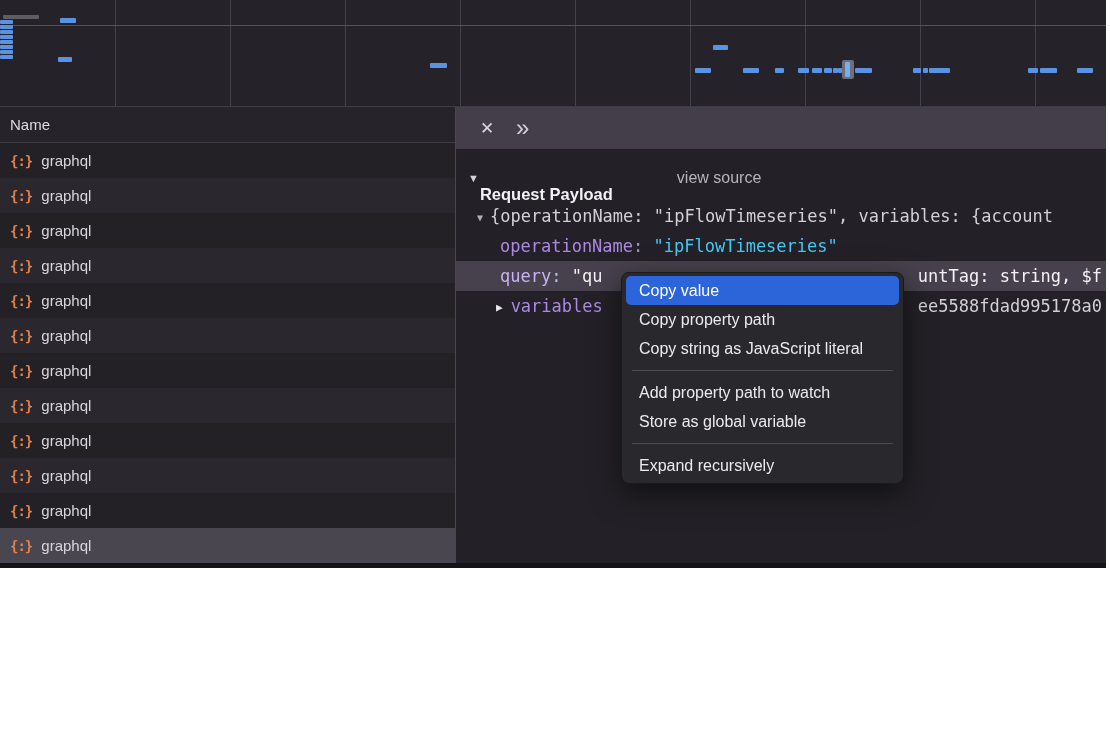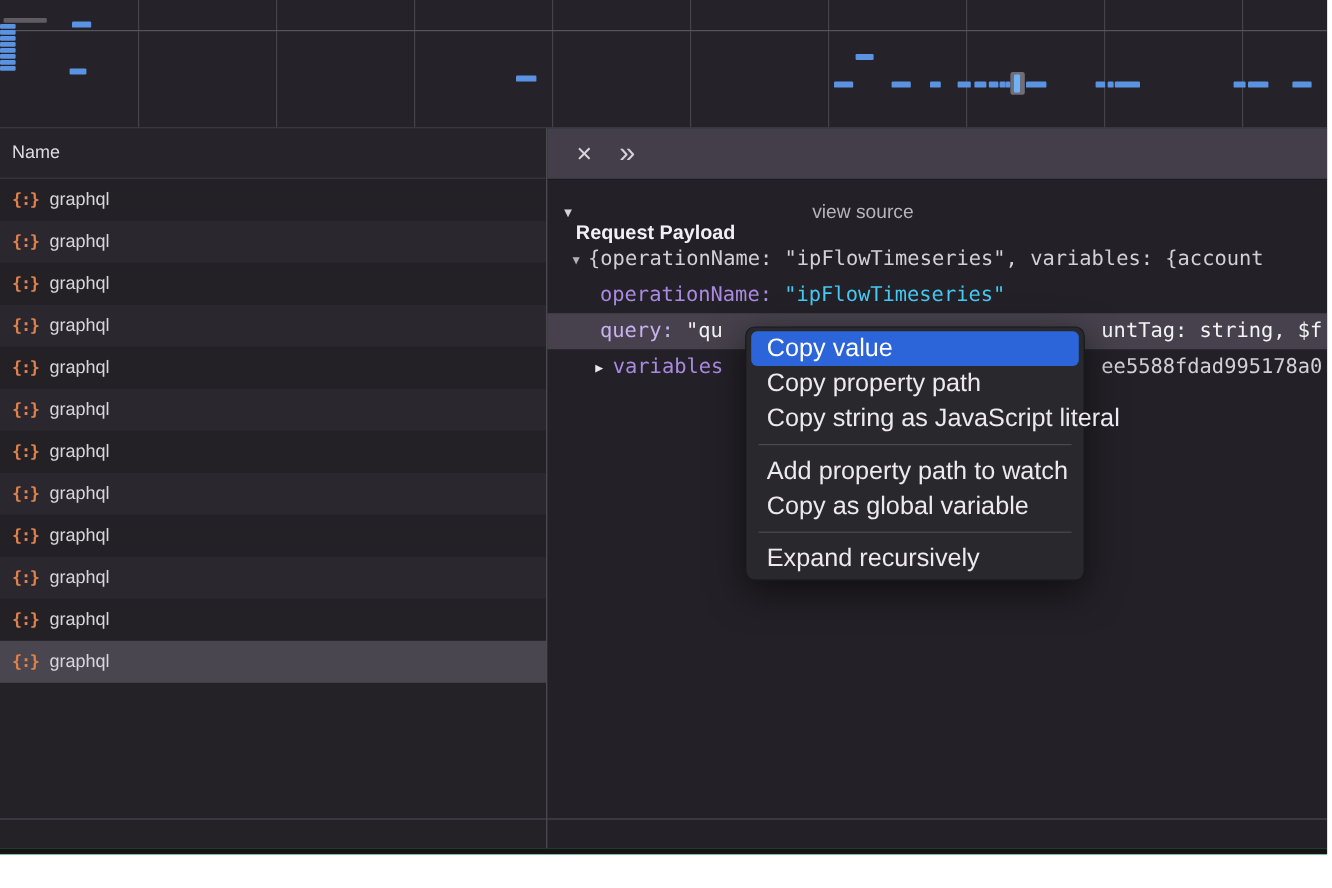--- a/index.html
+++ b/index.html
@@ -1,18 +1,18 @@
 <!DOCTYPE html>
 <html><head>
 <meta charset="utf-8">
 <style>
   html,body{margin:0;padding:0;}
   body{width:1110px;height:740px;background:#ffffff;position:relative;overflow:hidden;
        font-family:"Liberation Sans",sans-serif;}
-  .screen{position:absolute;top:0;left:0;width:1106px;height:712px;background:#22c55e;overflow:hidden;}
+  .screen{position:absolute;top:0;left:0;width:1106px;height:568px;background:#86efac;overflow:hidden;}
 
   
   .waterfall{position:absolute;top:0;left:0;width:100%;height:106px;background:#252329;
              border-bottom:1px solid #3f3d44;}
   .vline{position:absolute;top:0;width:1px;height:106px;background:#45434a;}
   .hline{position:absolute;left:0;width:100%;height:1px;background:#56545b;}
   .wbar{position:absolute;border-radius:1px;}
   .marker-box{position:absolute;background:#716e78;border-radius:2px;}
   .marker-bar{position:absolute;border-radius:1px;}
   .scroll-dash{position:absolute;background:#5f5d64;border-radius:1px;}
@@ -60,21 +60,21 @@
   .str{color:#45c8f2;}
   .white{color:#f3f2f5;}
   .grey{color:#d2d0d6;}
   .frag-right{position:absolute;right:4px;top:0;}
 
   
   .context-menu{position:absolute;left:621px;top:272px;width:281px;background:#29282c;
                 border:1px solid #19181b;border-radius:8px;
                 box-shadow:0 10px 30px rgba(0,0,0,0.55);padding:3px 0;z-index:20;}
   .menu-item{height:29px;line-height:29px;margin:0 4px;padding-left:13px;border-radius:5px;
-             font-size:21px;color:#eceaee;white-space:nowrap;}
+             font-size:16px;color:#eceaee;white-space:nowrap;}
   .menu-item.highlighted{background:#2c64da;color:#ffffff;}
   .menu-sep{height:1px;background:#4b4a4f;margin:7px 10px;}
 
   
   .footer-line{position:absolute;left:0;top:682px;width:100%;height:1px;background:#4a484e;z-index:5;}
   .bottom-strip{position:absolute;left:0;bottom:0;width:100%;height:5px;background:#141316;z-index:6;}
 </style>
 </head>
 <body>
 
@@ -216,17 +216,17 @@
 
   <div class="footer-line"></div>
   <div class="bottom-strip"></div>
 
   <div class="context-menu" id="menu">
       <div class="menu-item highlighted">Copy value</div>
       <div class="menu-item">Copy property path</div>
       <div class="menu-item">Copy string as JavaScript literal</div>
       <div class="menu-sep"></div>
       <div class="menu-item">Add property path to watch</div>
-      <div class="menu-item">Copy as global variable</div>
+      <div class="menu-item">Store as global variable</div>
       <div class="menu-sep"></div>
       <div class="menu-item">Expand recursively</div>
     </div>
 </div>
 
 </body></html>

